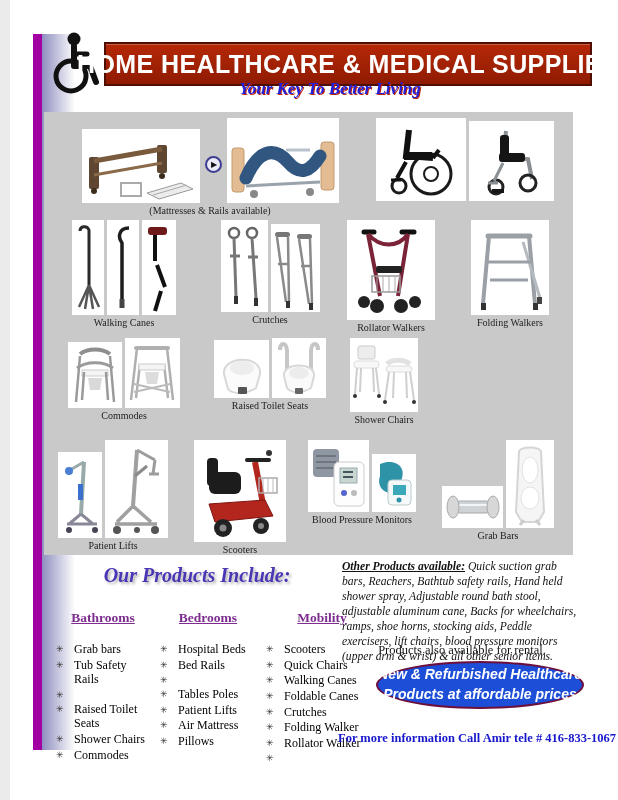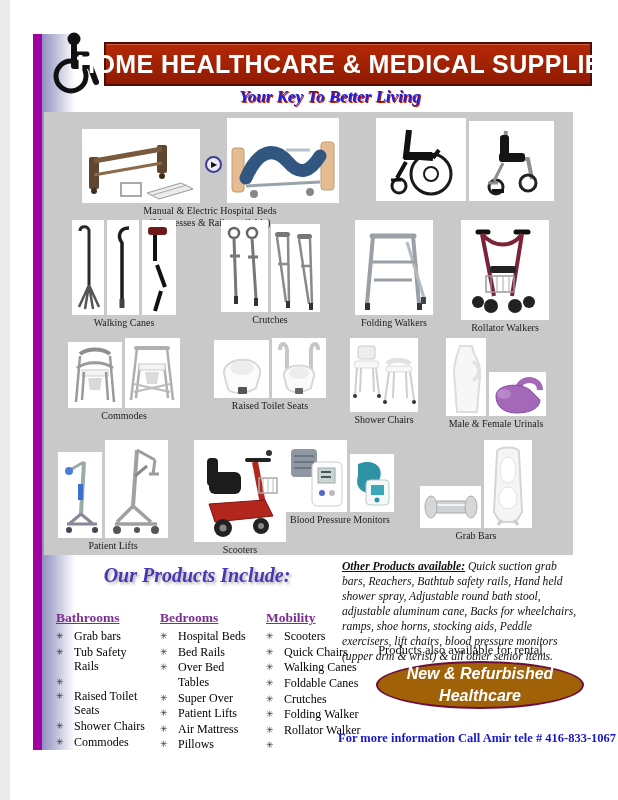--- a/index.html
+++ b/index.html
@@ -13,21 +13,21 @@
     background:linear-gradient(to right,#8f8fc0,rgba(235,235,245,0));}
   .isa{position:absolute;left:44px;top:30px;width:58px;height:64px;}
   .banner{
     position:absolute;left:104px;top:42px;width:488px;height:44px;box-sizing:border-box;
     background:linear-gradient(#b52807,#8f1b02);border:2px solid #4f0e00;
     display:flex;align-items:center;justify-content:center;
     color:#ffffff;font-family:"Liberation Sans",sans-serif;font-weight:bold;font-size:25px;
     white-space:nowrap;letter-spacing:.4px;box-shadow:inset 0 1px 0 rgba(255,255,255,.25);
   }
   .tagline{
-    position:absolute;left:180px;top:87px;width:300px;text-align:center;
+    position:absolute;left:180px;top:79px;width:300px;text-align:center;
     font-style:italic;font-weight:bold;font-size:17px;color:#2121dd;
     text-shadow:1px 1px 0 #c22000;white-space:nowrap;
   }
   .grid-area{position:absolute;left:44px;top:112px;width:529px;height:443px;background:#c9c9c9;}
   .grow{display:flex;align-items:flex-start;}
   .r1{height:102px;padding-top:6px;}
   .r2{height:118px;}
   .r3{height:102px;}
   .r4{height:110px;}
   .pgroup{display:flex;flex-direction:column;}
@@ -42,32 +42,32 @@
   .script-head{position:absolute;left:92px;top:564px;width:210px;text-align:center;
     font-size:20px;font-weight:bold;font-style:italic;color:#4a35b5;
     text-shadow:2px 2px 3px #b0b0b0;white-space:nowrap;}
   .other{position:absolute;left:342px;top:559px;width:240px;font-size:11.6px;font-style:italic;
     line-height:1.3;color:#111;}
   .other .lead{font-weight:bold;text-decoration:underline;}
   .cols{position:absolute;left:56px;top:610px;display:flex;}
   .col1{width:94px;margin-right:10px;}
   .col2{width:96px;margin-right:10px;}
   .col3{width:112px;}
-  .col-title{font-weight:bold;text-decoration:underline;font-size:13.5px;margin-bottom:3px;
-    color:#7c2d8e;cursor:pointer;}
+  .col-title{font-weight:bold;text-decoration:underline;font-size:13.5px;margin-bottom:16px;
+    color:#7c2d8e;cursor:pointer;text-align:center;}
   .li{display:flex;font-size:12px;line-height:1.22;margin-bottom:1px;}
   .li .b{width:10px;font-size:9px;color:#333;padding-top:2px;flex:none;}
   .li .t{margin-left:8px;}
   .rental{position:absolute;left:350px;top:643px;width:224px;text-align:center;
     font-size:12.5px;color:#111;}
   .oval{position:absolute;left:376px;top:661px;width:204px;height:44px;border-radius:50%;
-    background:#a16207;border:2px solid #6d0f3d;display:flex;flex-direction:column;
+    background:#1d4ed8;border:2px solid #6d0f3d;display:flex;flex-direction:column;
     align-items:center;justify-content:center;color:#fff;
     font-family:"Liberation Sans",sans-serif;font-style:italic;font-weight:bold;
-    font-size:16px;line-height:1.4;text-align:center;}
+    font-size:14px;line-height:1.4;text-align:center;}
   .contact{position:absolute;left:338px;top:731px;width:260px;font-weight:bold;
     font-size:12.5px;color:#1717cc;white-space:nowrap;}
 </style>
 </head>
 <body>
 
 <div class="edge-strip"></div>
 <div class="purple-bar"></div>
 <div class="fade-bar"></div>
 
@@ -105,21 +105,20 @@
             <rect x="91" y="20" width="13" height="48" rx="3" fill="#e3bc94" stroke="#c49a6c"></rect>
             <path d="M16 56 C28 28 44 24 58 40 C70 54 80 50 90 34" stroke="#31567f" stroke-width="13" fill="none" stroke-linecap="round"></path>
             <path d="M16 64 L90 60" stroke="#9aa3ab" stroke-width="3"></path>
             <path d="M56 28 h24" stroke="#b9c2cc" stroke-width="3"></path>
             <circle cx="24" cy="72" r="4" fill="#888"></circle>
               <circle cx="80" cy="70" r="4" fill="#888"></circle>
           </svg>
         </div>
       </div>
       <div class="cap">
-        <div>Manual &amp; Electric Hospital Beds</div>
         <div>(Mattresses &amp; Rails available)</div>
       </div>
     </div>
     <div class="pgroup" style="margin-left:26px;width:190px;">
       <div class="imgs">
         <div class="imgbox" style="width:90px;height:83px;">
           <svg width="84" height="77" viewBox="0 0 84 77">
             <circle cx="52" cy="52" r="20" fill="none" stroke="#1a1a1a" stroke-width="3"></circle>
             <circle cx="52" cy="52" r="7" fill="none" stroke="#1a1a1a" stroke-width="2"></circle>
             <circle cx="20" cy="64" r="7" fill="none" stroke="#1a1a1a" stroke-width="3"></circle>
@@ -185,54 +184,54 @@
             <rect x="2" y="4" width="15" height="5" rx="2.5" fill="#777"></rect>
             <path d="M4 9 L13 74 M15 9 L16 74 M5 36 h11" stroke="#8a8a8a" stroke-width="2.5" fill="none"></path>
             <rect x="24" y="6" width="15" height="5" rx="2.5" fill="#777"></rect>
             <path d="M26 11 L36 76 M37 11 L39 76 M28 38 h11" stroke="#8a8a8a" stroke-width="2.5" fill="none"></path>
             <rect x="13" y="73" width="4" height="7" fill="#333"></rect>
               <rect x="36" y="75" width="4" height="7" fill="#333"></rect>
           </svg>
         </div>
       </div>
       <div class="cap">Crutches</div>
-    </div>
-    <div class="pgroup" style="margin-left:34px;width:80px;">
-      <div class="imgs">
-        <div class="imgbox" style="width:78px;height:95px;">
-          <svg width="72" height="89" viewBox="0 0 72 89">
-            <path d="M14 12 h42" stroke="#9aa0a6" stroke-width="5" stroke-linecap="round"></path>
-            <path d="M15 12 L9 80 M55 12 L61 80" stroke="#9aa0a6" stroke-width="4" fill="none"></path>
-            <path d="M49 18 L66 74" stroke="#b4bac0" stroke-width="3" fill="none"></path>
-            <path d="M13 38 h44 M16 56 h38" stroke="#9aa0a6" stroke-width="3"></path>
-            <rect x="7" y="79" width="5" height="7" fill="#333"></rect>
-              <rect x="59" y="79" width="5" height="7" fill="#333"></rect>
-            <rect x="63" y="73" width="5" height="7" fill="#444"></rect>
-          </svg>
-        </div>
-      </div>
-      <div class="cap">Folding Walkers</div>
     </div>
     <div class="pgroup" style="margin-left:26px;width:90px;">
       <div class="imgs">
         <div class="imgbox" style="width:88px;height:100px;">
           <svg width="82" height="94" viewBox="0 0 82 94">
             <path d="M14 8 h10 M52 8 h12" stroke="#111" stroke-width="5" stroke-linecap="round"></path>
             <path d="M18 10 L30 72 M58 10 L48 72 M18 10 C30 24 48 24 58 10" stroke="#7b2438" stroke-width="4" fill="none"></path>
             <rect x="26" y="42" width="26" height="7" rx="2" fill="#222"></rect>
             <rect x="22" y="52" width="28" height="16" fill="none" stroke="#999" stroke-width="1.5"></rect>
             <path d="M27 52 v16 M33 52 v16 M39 52 v16 M45 52 v16" stroke="#aaa" stroke-width="1"></path>
             <circle cx="27" cy="82" r="7" fill="#222"></circle>
               <circle cx="51" cy="82" r="7" fill="#222"></circle>
             <circle cx="14" cy="78" r="6" fill="#222"></circle>
               <circle cx="65" cy="78" r="6" fill="#222"></circle>
           </svg>
         </div>
       </div>
       <div class="cap">Rollator Walkers</div>
+    </div>
+    <div class="pgroup" style="margin-left:34px;width:80px;">
+      <div class="imgs">
+        <div class="imgbox" style="width:78px;height:95px;">
+          <svg width="72" height="89" viewBox="0 0 72 89">
+            <path d="M14 12 h42" stroke="#9aa0a6" stroke-width="5" stroke-linecap="round"></path>
+            <path d="M15 12 L9 80 M55 12 L61 80" stroke="#9aa0a6" stroke-width="4" fill="none"></path>
+            <path d="M49 18 L66 74" stroke="#b4bac0" stroke-width="3" fill="none"></path>
+            <path d="M13 38 h44 M16 56 h38" stroke="#9aa0a6" stroke-width="3"></path>
+            <rect x="7" y="79" width="5" height="7" fill="#333"></rect>
+              <rect x="59" y="79" width="5" height="7" fill="#333"></rect>
+            <rect x="63" y="73" width="5" height="7" fill="#444"></rect>
+          </svg>
+        </div>
+      </div>
+      <div class="cap">Folding Walkers</div>
     </div>
   </div>
 
   <div class="grow r3">
     <div class="pgroup" style="margin-left:24px;width:112px;">
       <div class="imgs">
         <div class="imgbox" style="width:54px;height:66px;">
           <svg width="50" height="60" viewBox="0 0 50 60">
             <path d="M10 8 C18 2 32 2 40 8" stroke="#8e8e8e" stroke-width="4" fill="none"></path>
             <path d="M7 22 C16 15 34 15 43 22" stroke="#9a9a9a" stroke-width="3" fill="none"></path>
@@ -285,38 +284,20 @@
               <circle cx="27" cy="54" r="2" fill="#333"></circle>
             <path d="M35 22 C40 17 52 17 58 22" stroke="#e2e2e2" stroke-width="5" fill="none"></path>
             <rect x="34" y="24" width="26" height="6" rx="3" fill="#f7f7f7" stroke="#ddd"></rect>
             <path d="M37 30 L33 58 M58 30 L62 58 M42 30 L41 56 M54 30 L55 56" stroke="#cfcfcf" stroke-width="2" fill="none"></path>
             <circle cx="33" cy="60" r="2" fill="#333"></circle>
               <circle cx="62" cy="60" r="2" fill="#333"></circle>
           </svg>
         </div>
       </div>
       <div class="cap">Shower Chairs</div>
-    </div>
-    <div class="pgroup" style="margin-left:28px;width:100px;">
-      <div class="imgs">
-        <div class="imgbox" style="width:40px;height:78px;">
-          <svg width="36" height="72" viewBox="0 0 36 72">
-            <path d="M12 4 h12 l2 8 c7 10 7 20 5 32 l-2 26 h-20 l-3 -40 c0 -10 3 -16 6 -26 Z" fill="#f7f7f7" stroke="#ddd" stroke-width="2"></path>
-            <path d="M25 20 c8 3 8 15 0 18" fill="none" stroke="#e2e2e2" stroke-width="4"></path>
-          </svg>
-        </div>
-        <div class="imgbox" style="width:58px;height:44px;">
-          <svg width="54" height="40" viewBox="0 0 54 40">
-            <path d="M28 14 C32 2 50 4 50 16" fill="none" stroke="#a468b8" stroke-width="6"></path>
-            <path d="M6 22 C6 10 30 8 40 16 L50 26 C50 34 40 39 27 39 C13 39 6 32 6 22 Z" fill="#a468b8" stroke="#8a4a9e"></path>
-            <ellipse cx="14" cy="20" rx="7" ry="5" fill="#b887c8"></ellipse>
-          </svg>
-        </div>
-      </div>
-      <div class="cap">Male &amp; Female Urinals</div>
     </div>
   </div>
 
   <div class="grow r4">
     <div class="pgroup" style="margin-left:14px;width:110px;">
       <div class="imgs">
         <div class="imgbox" style="width:44px;height:86px;">
           <svg width="40" height="80" viewBox="0 0 40 80">
             <path d="M24 6 L10 14" stroke="#9aa" stroke-width="3" fill="none"></path>
             <circle cx="9" cy="15" r="4" fill="#4a7fd4"></circle>
@@ -355,21 +336,21 @@
             <path d="M66 34 v15 M71 34 v15 M76 34 v15" stroke="#bbb" stroke-width="1"></path>
             <circle cx="26" cy="84" r="9" fill="#222"></circle>
               <circle cx="26" cy="84" r="3.5" fill="#888"></circle>
             <circle cx="64" cy="82" r="8" fill="#222"></circle>
               <circle cx="64" cy="82" r="3" fill="#888"></circle>
           </svg>
         </div>
       </div>
       <div class="cap">Scooters</div>
     </div>
-    <div class="pgroup" style="width:108px;">
+    <div class="pgroup" style="margin-left:22px;width:108px;">
       <div class="imgs">
         <div class="imgbox" style="width:62px;height:72px;">
           <svg width="58" height="66" viewBox="0 0 58 66">
             <rect x="3" y="5" width="26" height="28" rx="4" fill="#8f97a3"></rect>
             <path d="M6 12 h20 M6 18 h20 M6 24 h20" stroke="#6e7682" stroke-width="2"></path>
             <path d="M28 20 C36 22 30 30 34 34" stroke="#999" stroke-width="2" fill="none"></path>
             <rect x="24" y="18" width="30" height="44" rx="5" fill="#fdfdfd" stroke="#ccc"></rect>
             <rect x="30" y="24" width="17" height="15" fill="#c9d6cf" stroke="#9aabb5"></rect>
             <path d="M33 28 h10 M33 33 h10" stroke="#44555f" stroke-width="2"></path>
             <circle cx="34" cy="49" r="3" fill="#5566cc"></circle>
@@ -447,25 +428,24 @@
     <div class="li">
         <span class="b">✳</span>
         <span class="t">Hospital Beds</span>
       </div>
     <div class="li">
         <span class="b">✳</span>
         <span class="t">Bed Rails</span>
       </div>
     <div class="li">
         <span class="b">✳</span>
-        <span class="t">Over Bed Tables</span>
-      </div>
-    <div class="li">
-        <span class="b">✳</span>
-        <span class="t">Super Over</span>
+      </div>
+    <div class="li">
+        <span class="b">✳</span>
+        <span class="t">Tables Poles</span>
       </div>
     <div class="li">
         <span class="b">✳</span>
         <span class="t">Patient Lifts</span>
       </div>
     <div class="li">
         <span class="b">✳</span>
         <span class="t">Air Mattress</span>
       </div>
     <div class="li">
@@ -506,15 +486,16 @@
     <div class="li">
         <span class="b">✳</span>
       </div>
   </div>
 </div>
 
 <div class="rental">Products also available for rental.</div>
 
 <div class="oval">
   <div>New &amp; Refurbished Healthcare</div>
+  <div>Products at affordable prices</div>
 </div>
 
 <div class="contact">For more information Call Amir tele #  416-833-1067</div>
 
 </body></html>

